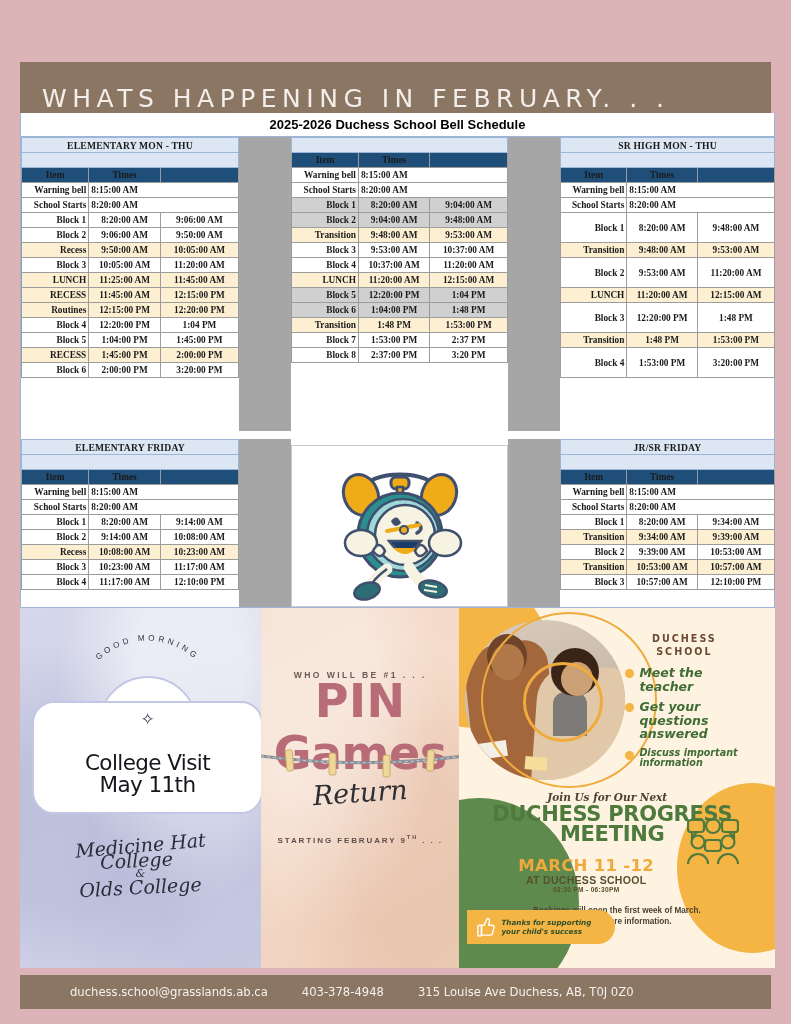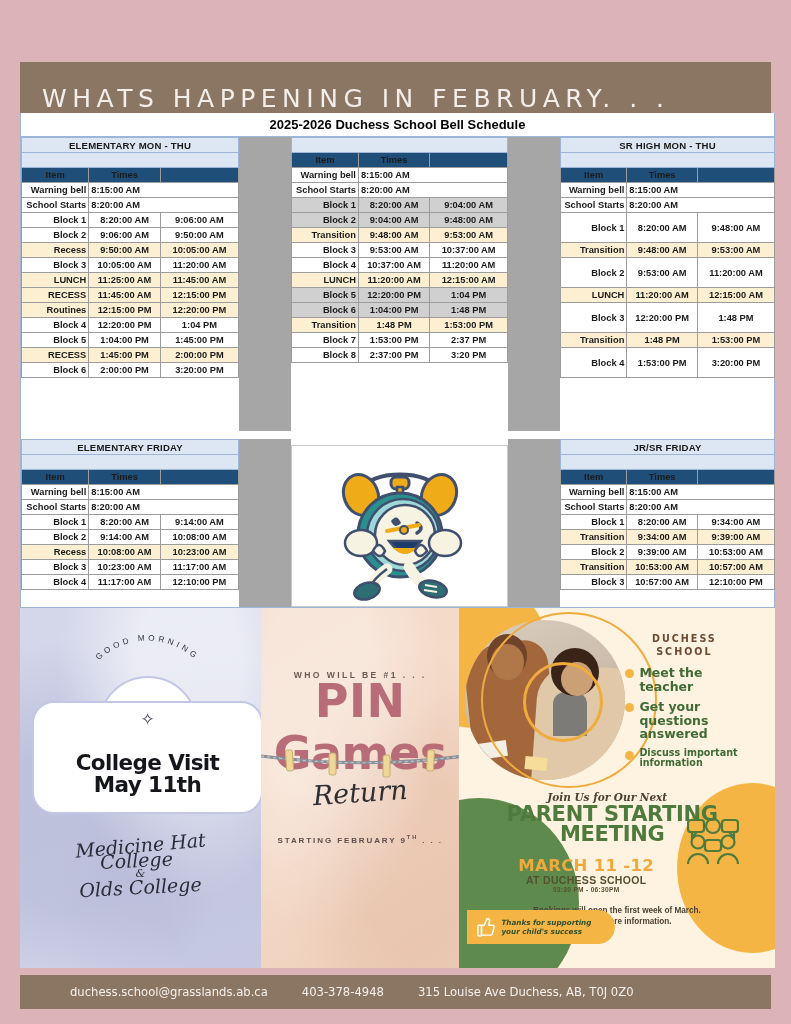--- a/index.html
+++ b/index.html
@@ -61,21 +61,21 @@
     background: #a6a6a6;
     top: 0;
   }
 
   
   .tgroup { position: absolute; }
   table.sch {
     border-collapse: collapse;
     width: 100%;
     font-size: 9.3px;
-    font-family: Liberation Sans, sans-serif;
+    font-family: Liberation Serif, serif;
     table-layout: fixed;
   }
   table.sch td, table.sch th {
     border: 1px solid #9c9c9c;
     height: 15px;
     padding: 0 2px;
     font-weight: bold;
     color: #1a1a1a;
     white-space: nowrap;
     overflow: hidden;
@@ -164,21 +164,21 @@
     display: flex; flex-direction: column;
     align-items: center; justify-content: flex-end;
     padding-bottom: 16px;
   }
   .sparkle {
     position: absolute; top: 8px; left: 50%;
     transform: translateX(-50%);
     font-size: 17px; color: #3a3d55; line-height: 1;
   }
   .p1-card h2 {
-    font-size: 21.5px; font-weight: 700; color: #15161c;
+    font-size: 21.5px; font-weight: 400; color: #15161c;
     line-height: 1.03; text-align: center; letter-spacing: -.6px;
     font-family: "DejaVu Sans", sans-serif;
   }
   .p1-script {
     position: absolute;
     left: 0; right: 0; top: 228px;
     text-align: center;
     color: #2a2c38;
     font-family: "DejaVu Serif", serif;
     font-style: italic;
@@ -316,21 +316,21 @@
     font-size: 9.6px; font-weight: 800; letter-spacing: 2px;
     color: #6d4a33; line-height: 1.4;
     font-family: "DejaVu Sans", sans-serif;
   }
   .p3-bullets {
     position: absolute; left: 166px; top: 58px; width: 120px;
   }
   .p3-bullet { display: flex; gap: 5px; margin-bottom: 7px; align-items: flex-start; }
   .p3-dot { width: 9px; height: 9px; border-radius: 50%; background: #f5b544; flex: 0 0 9px; margin-top: 3px; }
   .p3-btext {
-    color: #3f6b35; font-weight: bold; 
+    color: #3f6b35; font-weight: bold; font-style: italic;
     font-size: 12.5px; line-height: 1.08;
     font-family: "DejaVu Sans", sans-serif;
   }
   .p3-btext.sm { font-size: 9.6px; }
   .p3-join {
     position: absolute; left: 0; right: 20px; top: 183px;
     text-align: center;
     font-size: 10.5px; font-style: italic; font-weight: bold; color: #4b4233;
     font-family: "DejaVu Serif", serif;
   }
@@ -868,21 +868,21 @@
             <span class="p3-btext">Get your questions answered</span>
           </div>
           <div class="p3-bullet">
             <span class="p3-dot"></span>
             <span class="p3-btext sm">Discuss important information</span>
           </div>
         </div>
 
         <div class="p3-join">Join Us for Our Next</div>
         <div class="p3-head">
-          <span>PARENT STARTING</span>
+          <span>DUCHESS PROGRESS</span>
           <span class="l2">MEETING</span>
         </div>
         <div class="p3-date">MARCH 11 -12</div>
         <div class="p3-at">AT DUCHESS SCHOOL</div>
         <div class="p3-time">03:30 PM - 06:30PM</div>
         <div class="p3-note">Bookings will open the first week of March. Watch for more information.</div>
 
         <div class="p3-icon">
           <svg width="52" height="48" viewBox="0 0 52 48">
             <rect x="1" y="2" width="16" height="12" rx="3" fill="none" stroke="#4e7a3e" stroke-width="2.2"></rect>

